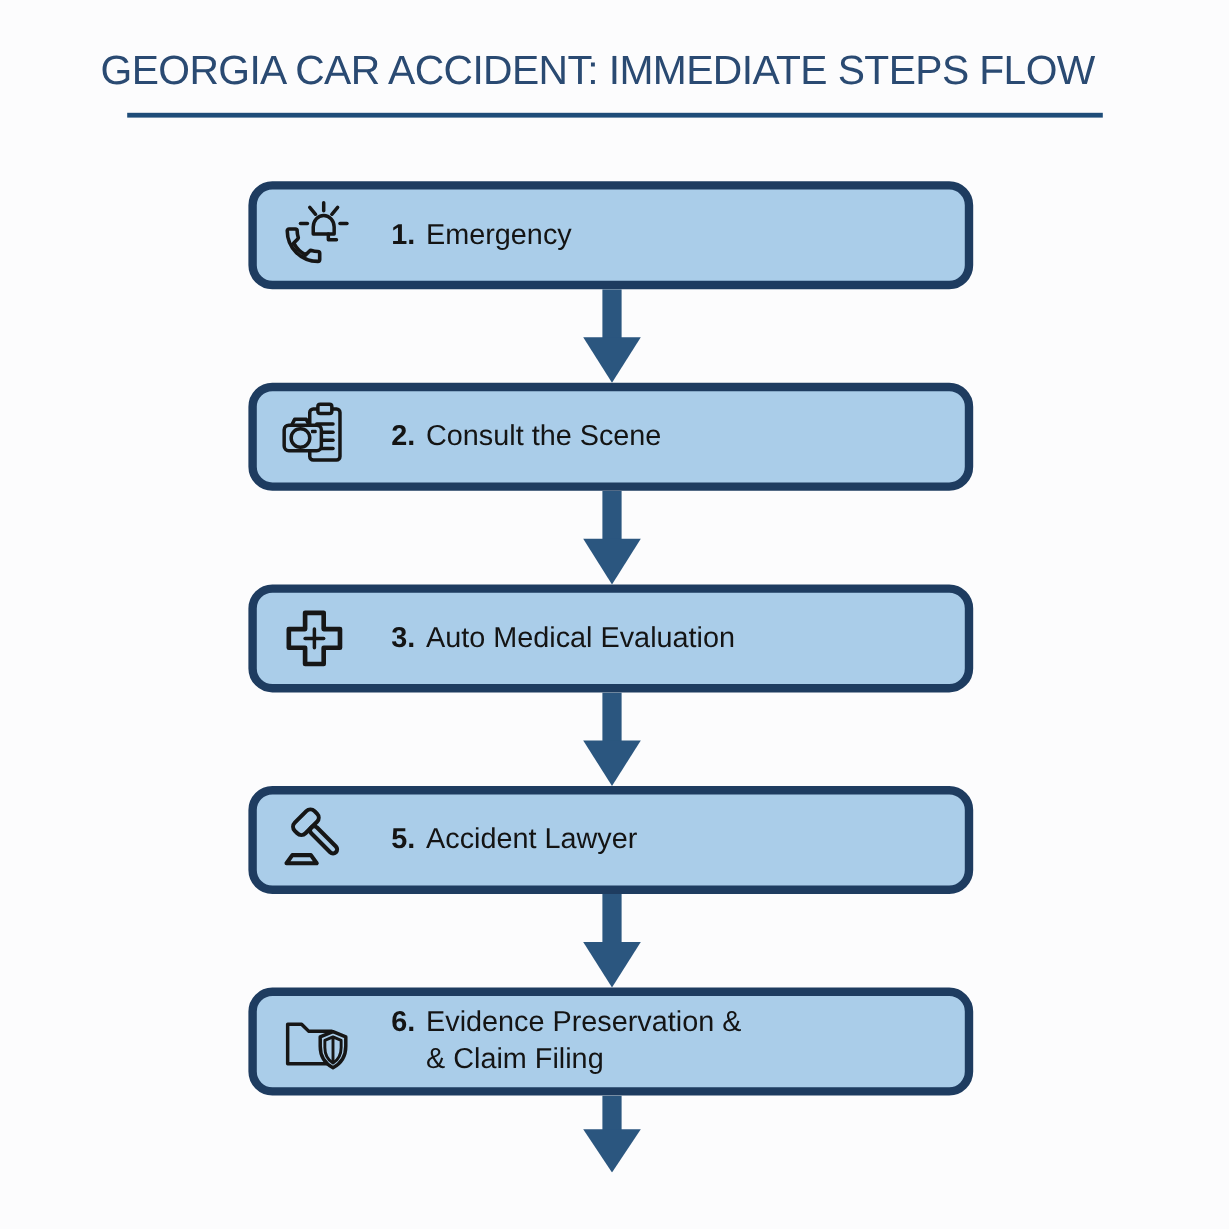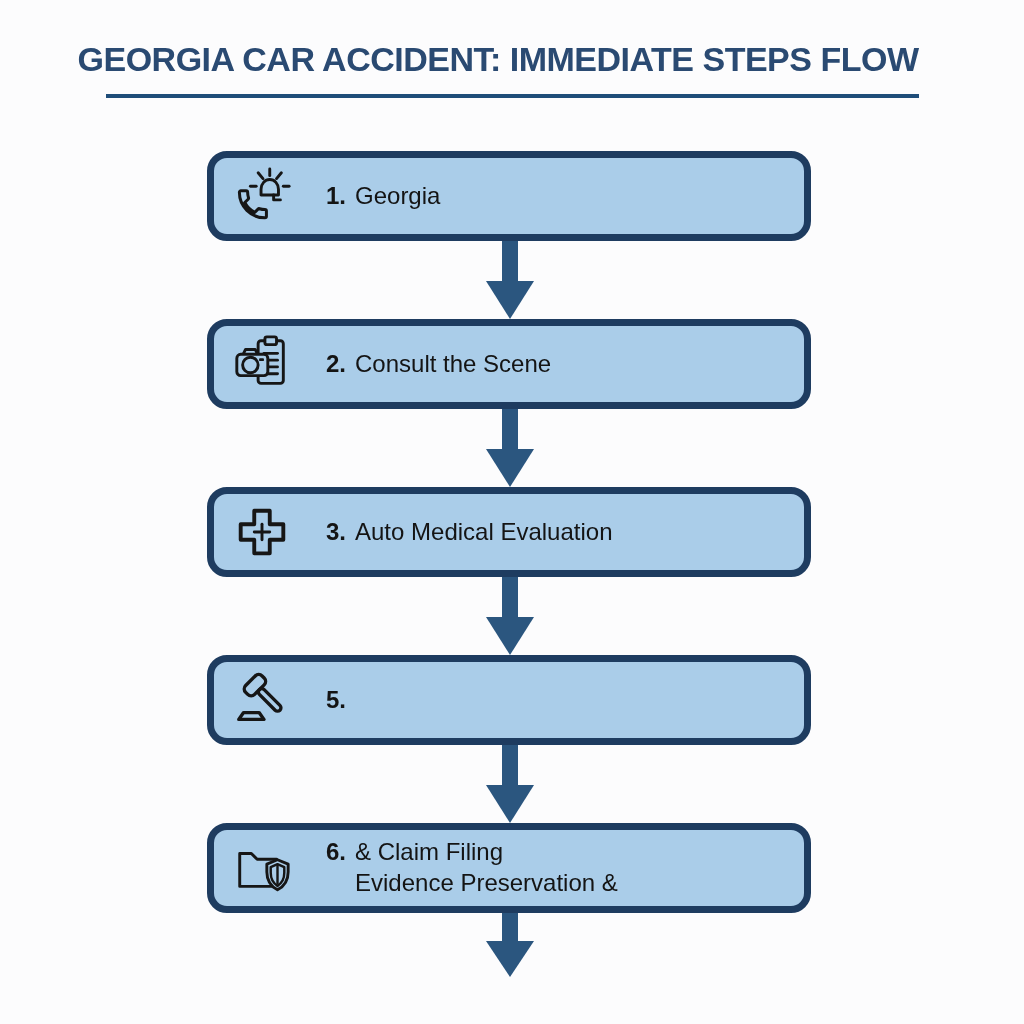--- a/index.html
+++ b/index.html
@@ -4,21 +4,21 @@
 <style>
   html,body{margin:0;padding:0;}
   body{
     width:1024px;height:1024px;position:relative;overflow:hidden;
     background:#fcfcfd;
     font-family:"Liberation Sans",sans-serif;
   }
   .title{
     position:absolute;left:0;top:40px;width:996px;
     text-align:center;
-    font-size:34px;font-weight:bold;letter-spacing:-0.5px;
+    font-size:34px;font-weight:normal;letter-spacing:-0.5px;
     color:#2a4a72;
   }
   .title-rule{
     position:absolute;left:106px;top:94px;width:813px;height:4px;
     background:#1f4d79;
   }
   .step-box{
     position:absolute;left:207px;width:604px;height:90px;
     box-sizing:border-box;
     background:#aacde9;
@@ -55,21 +55,21 @@
       <line x1="20" y1="22" x2="26" y2="22"></line>
       <line x1="54" y1="22" x2="60" y2="22"></line>
       <path d="M31 31 v-6 a9 10 0 0 1 18 0 v6 z"></path>
       <path d="M44 31 v5 h7"></path>
       <path transform="translate(4 22) scale(1.55)" stroke-width="2" d="M6.62 10.79c1.44 2.83 3.76 5.14 6.59 6.59l2.2-2.21c.27-.27.67-.36 1.02-.24 1.12.37 2.33.57 3.57.57.55 0 1 .45 1 1V20c0 .55-.45 1-1 1-9.39 0-17-7.61-17-17 0-.55.45-1 1-1h3.5c.55 0 1 .45 1 1 0 1.25.2 2.45.57 3.57.11.35.03.74-.25 1.02l-2.2 2.2z"></path>
     </svg>
   </span>
   <div class="step-label">
     <span class="step-num">1.</span>
     <div class="step-lines">
-      <div>Georgia</div>
+      <div>Emergency</div>
     </div>
   </div>
 </div>
 
 <div class="flow-arrow" style="top:241px;">
   <svg width="56" height="78" viewBox="0 0 56 78">
     <rect x="20" y="0" width="16" height="44" fill="#2b567f"></rect>
     <polygon points="4,40 52,40 28,78" fill="#2b567f"></polygon>
   </svg>
 </div>
@@ -135,20 +135,21 @@
       <g transform="rotate(-45 30 22)">
         <rect x="18" y="8" width="24" height="13" rx="5"></rect>
         <rect x="26.5" y="21" width="7" height="30" rx="3.5"></rect>
       </g>
       <path d="M8 52 l5 -7 h16 l5 7 z"></path>
     </svg>
   </span>
   <div class="step-label">
     <span class="step-num">5.</span>
     <div class="step-lines">
+      <div>Accident Lawyer</div>
     </div>
   </div>
 </div>
 
 <div class="flow-arrow" style="top:745px;">
   <svg width="56" height="78" viewBox="0 0 56 78">
     <rect x="20" y="0" width="16" height="44" fill="#2b567f"></rect>
     <polygon points="4,40 52,40 28,78" fill="#2b567f"></polygon>
   </svg>
 </div>
@@ -158,22 +159,22 @@
     <svg width="62" height="62" viewBox="0 0 64 64" fill="none" stroke="#161616" stroke-width="3" stroke-linecap="round" stroke-linejoin="round">
       <path d="M9 51 V17 h12 l6 6 h20 v28 z"></path>
       <path d="M37 28 l11 -4.5 11 4.5 v8 c0 9.5 -4.5 15 -11 18.5 c-6.5 -3.5 -11 -9 -11 -18.5 z" fill="#aacde9"></path>
       <path d="M41 31 l7 -3 7 3 v6 c0 7 -3 11 -7 13.5 c-4 -2.5 -7 -6.5 -7 -13.5 z" stroke-width="2.5"></path>
       <line x1="48" y1="30" x2="48" y2="48" stroke-width="2.5"></line>
     </svg>
   </span>
   <div class="step-label">
     <span class="step-num">6.</span>
     <div class="step-lines">
+      <div>Evidence Preservation &amp;</div>
       <div>&amp; Claim Filing</div>
-      <div>Evidence Preservation &amp;</div>
     </div>
   </div>
 </div>
 
 <div class="flow-arrow" style="top:913px;">
   <svg width="56" height="64" viewBox="0 0 56 64">
     <rect x="20" y="0" width="16" height="32" fill="#2b567f"></rect>
     <polygon points="4,28 52,28 28,64" fill="#2b567f"></polygon>
   </svg>
 </div>

